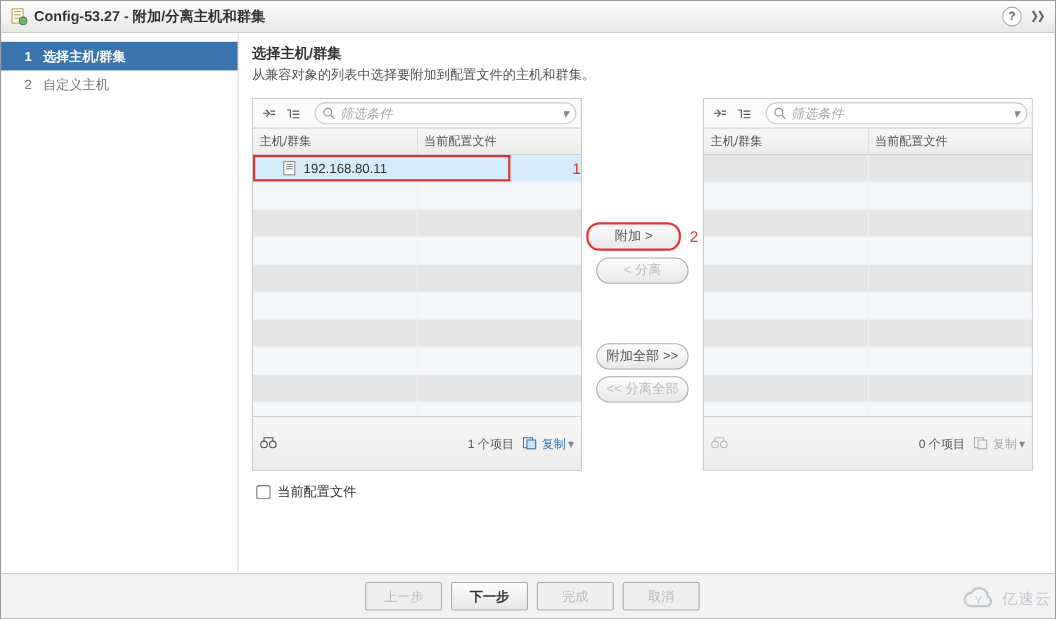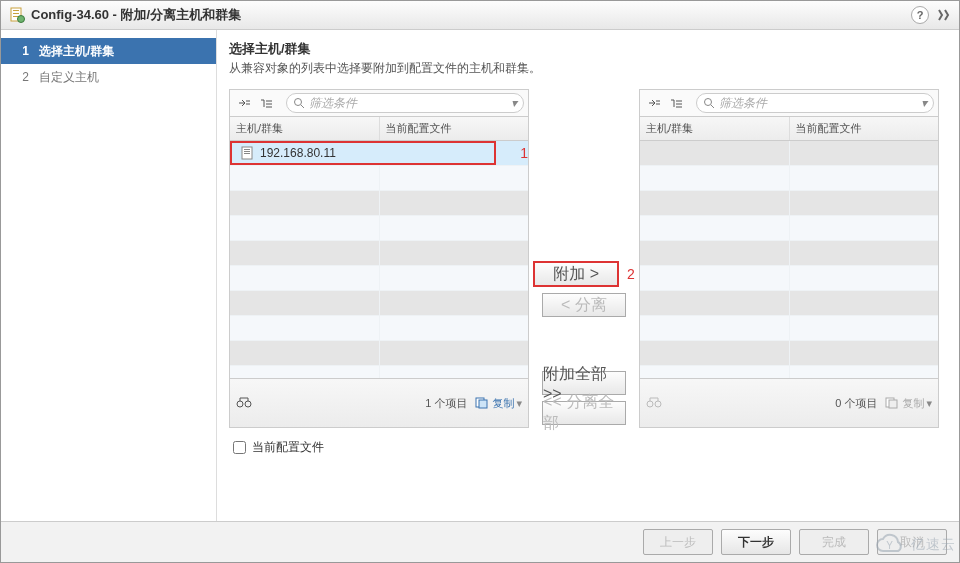--- a/index.html
+++ b/index.html
@@ -22,58 +22,58 @@
 .step{height:26px;display:flex;align-items:center;font-size:12px;padding-left:14px}
 .step .num{width:14px;text-align:right;margin-right:10px}
 .step.active{background:#3b73af;color:#fff;font-weight:bold}
 .step.inactive{color:#777}
 
 
 .main{flex:1;display:flex;flex-direction:column;padding:10px 12px 6px 12px;overflow:hidden}
 .mhead{font-weight:bold;font-size:13px;margin-bottom:2px}
 .mdesc{color:#555;margin-bottom:12px}
 
-.panels{display:flex;align-items:flex-end}
+.panels{display:flex;align-items:center}
 .panel{width:300px;display:flex;flex-direction:column}
 .toolbar{height:26px;display:flex;align-items:center;border:1px solid #ccc;border-bottom:none;background:#fafafa;padding:0 4px}
 .tbtn{width:20px;height:20px;display:flex;align-items:center;justify-content:center;color:#444;margin-right:2px}
 .filter{flex:1;display:flex;align-items:center;border:1px solid #ccc;border-radius:10px;height:18px;padding:0 6px;background:#fff;margin-left:8px;color:#aaa;font-style:italic}
 .filter .mag{width:12px;height:12px;margin-right:4px;color:#888;font-style:normal}
 .filter .dd{margin-left:auto;color:#888}
 
 .grid{border:1px solid #ccc;background:#e5e5e5;display:flex;flex-direction:column;height:310px}
 .ghead{display:flex;background:linear-gradient(#f7f7f7,#ececec);border-bottom:1px solid #ccc;font-size:11px;color:#555}
 .ghead .col{padding:4px 6px;border-right:1px solid #ddd;flex:1}
 .ghead .col:last-child{border-right:none}
 .gbody{flex:1;overflow:auto}
 .row{display:flex;height:24px;align-items:center;border-bottom:1px solid #eef2f5}
 .row.alt{background:#f5f8fb}
-.row .cell{flex:1;padding:0 8px;display:flex;align-items:center;border-right:1px solid #eef2f5;height:100%}
+.row .cell{flex:1;padding:0 24px;display:flex;align-items:center;border-right:1px solid #eef2f5;height:100%}
 .row .cell:last-child{border-right:none}
 .row.sel{background:#d6ecfb}
 .sel .cell:first-child{border:2px solid #d33;height:20px;margin:0}
 .hosticon{width:14px;height:14px;margin-right:6px;display:flex;align-items:center;justify-content:center}
 .annot{color:#d33;font-size:14px;margin-left:8px}
 
 .gfoot{height:24px;border-top:1px solid #ccc;background:linear-gradient(#f7f7f7,#ececec);display:flex;align-items:center;padding:12px 6px;font-size:11px;color:#555}
 .gfoot .bino{width:16px;height:16px;margin-right:auto}
 .gfoot .copy{margin-left:8px;color:#3b73af;cursor:pointer}
 .gfoot .dd{margin-left:2px;color:#888}
 
 .mid{width:110px;display:flex;flex-direction:column;align-items:center;padding-top:50px}
-.midbtn{width:82px;height:22px;margin:3px 0;border:1px solid #aaa;border-radius:0;background:linear-gradient(#fdfdfd,#e8e8e8);font-size:16px;color:#555;display:flex;align-items:center;justify-content:center;cursor:pointer}
+.midbtn{width:82px;height:22px;margin:3px 0;border:1px solid #aaa;border-radius:12px;background:linear-gradient(#fdfdfd,#e8e8e8);font-size:12px;color:#555;display:flex;align-items:center;justify-content:center;cursor:pointer}
 .midbtn.disabled{color:#bbb}
 .midbtn.hl{border:2px solid #d33}
 .midgap{height:48px}
 
 .skip{margin-top:10px;display:flex;align-items:center}
 .skip input{margin-right:6px}
 
 
-.footer{height:40px;border-top:1px solid #ccc;background:#f2f2f2;display:flex;align-items:center;justify-content:flex-end;padding:0 12px}
+.footer{height:40px;border-top:1px solid #ccc;background:#f2f2f2;display:flex;align-items:center;justify-content:center;padding:0 12px}
 .fbtn{min-width:68px;height:24px;margin-left:8px;border:1px solid #aaa;border-radius:2px;background:linear-gradient(#fdfdfd,#e6e6e6);font-size:12px;display:flex;align-items:center;justify-content:center}
 .fbtn.disabled{color:#bbb;background:#eee}
 .fbtn.primary{font-weight:bold;color:#333}
 
 
 .wm{position:absolute;right:4px;bottom:6px;opacity:.55;color:#9aa6b2;display:flex;align-items:center;font-size:14px;letter-spacing:1px}
 .wm .cloud{width:34px;height:24px;margin-right:4px}
 </style>
 </head>
 <body>
@@ -83,21 +83,21 @@
   <div class="titlebar">
     <span class="ticon">
       <svg width="16" height="16">
           <rect x="2" y="1" width="10" height="13" fill="#fff" stroke="#c9a23e"></rect>
           <rect x="4" y="3" width="6" height="1" fill="#c9a23e"></rect>
           <rect x="4" y="6" width="6" height="1" fill="#c9a23e"></rect>
           <rect x="4" y="9" width="6" height="1" fill="#c9a23e"></rect>
           <circle cx="12" cy="12" r="3.5" fill="#6fb36f" stroke="#3d7a3d"></circle>
         </svg>
     </span>
-    <span>Config-34.60 - 附加/分离主机和群集</span>
+    <span>Config-53.27 - 附加/分离主机和群集</span>
     <span class="spacer"></span>
     <span class="help">?</span>
     <span class="adv">
       <svg width="14" height="14">
           <path d="M2 2l3 5-3 5M8 2l3 5-3 5" stroke="#666" stroke-width="2" fill="none"></path>
         </svg>
     </span>
   </div>
 
   <div class="body">

